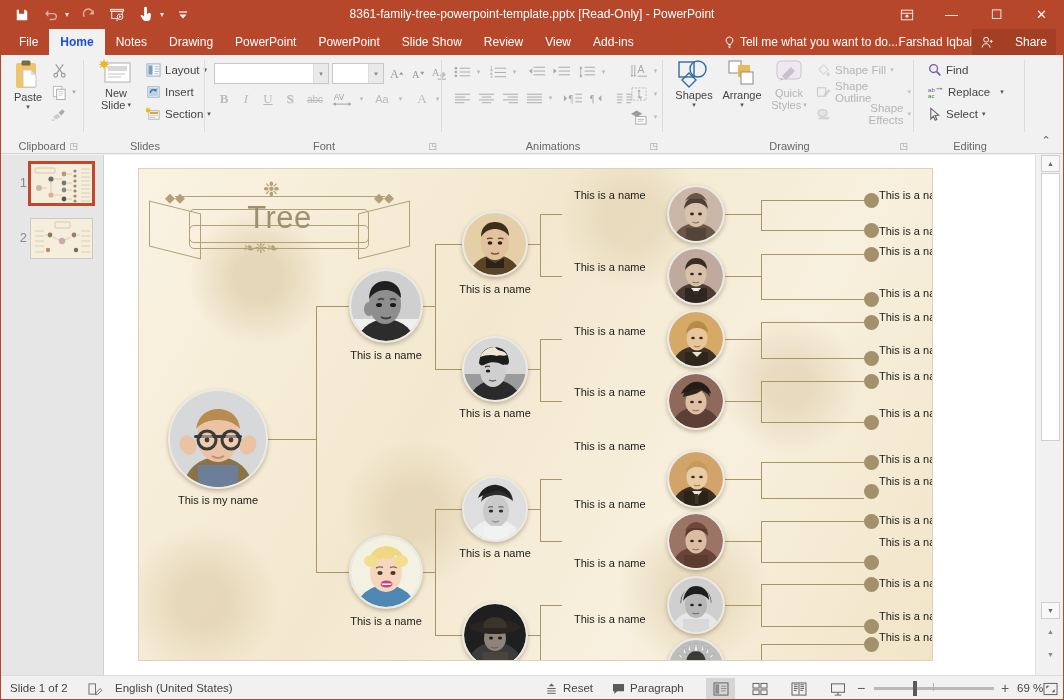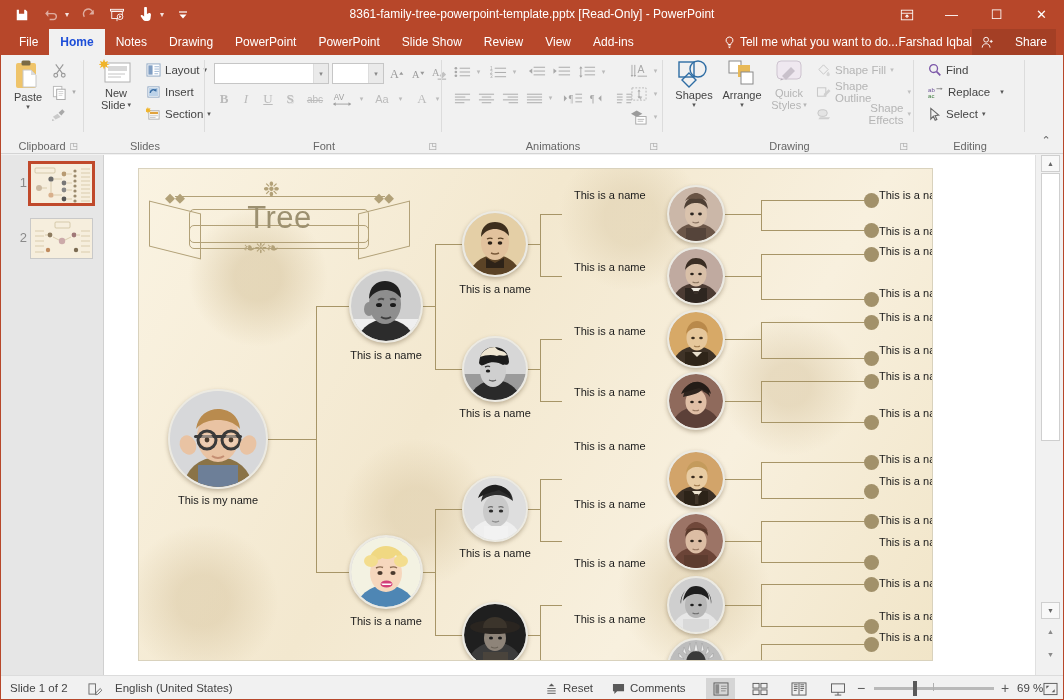--- a/index.html
+++ b/index.html
@@ -1248,21 +1248,21 @@
           </svg>
       </span>
       <span>Reset</span>
     </div>
     <div class="st" style="left:612px;">
       <span>
         <svg width="13" height="12" viewBox="0 0 14 13">
             <path fill="#5a5a5a" d="M1 1h12v8H5.5L2.5 12V9H1z"></path>
           </svg>
       </span>
-      <span>Comments</span>
+      <span>Paragraph</span>
     </div>
 
     <div class="vbtn on" style="left:706px;">
       <svg width="16" height="14" viewBox="0 0 17 15">
           <rect x="1" y="1" width="15" height="13" fill="none" stroke="#5a5a5a"></rect>
           <rect x="2.5" y="2.5" width="4" height="10" fill="#8a8a8a"></rect>
           <path stroke="#8a8a8a" d="M8.5 4.5h6M8.5 7h6M8.5 9.5h5"></path>
         </svg>
     </div>
     <div class="vbtn" style="left:745px;">

